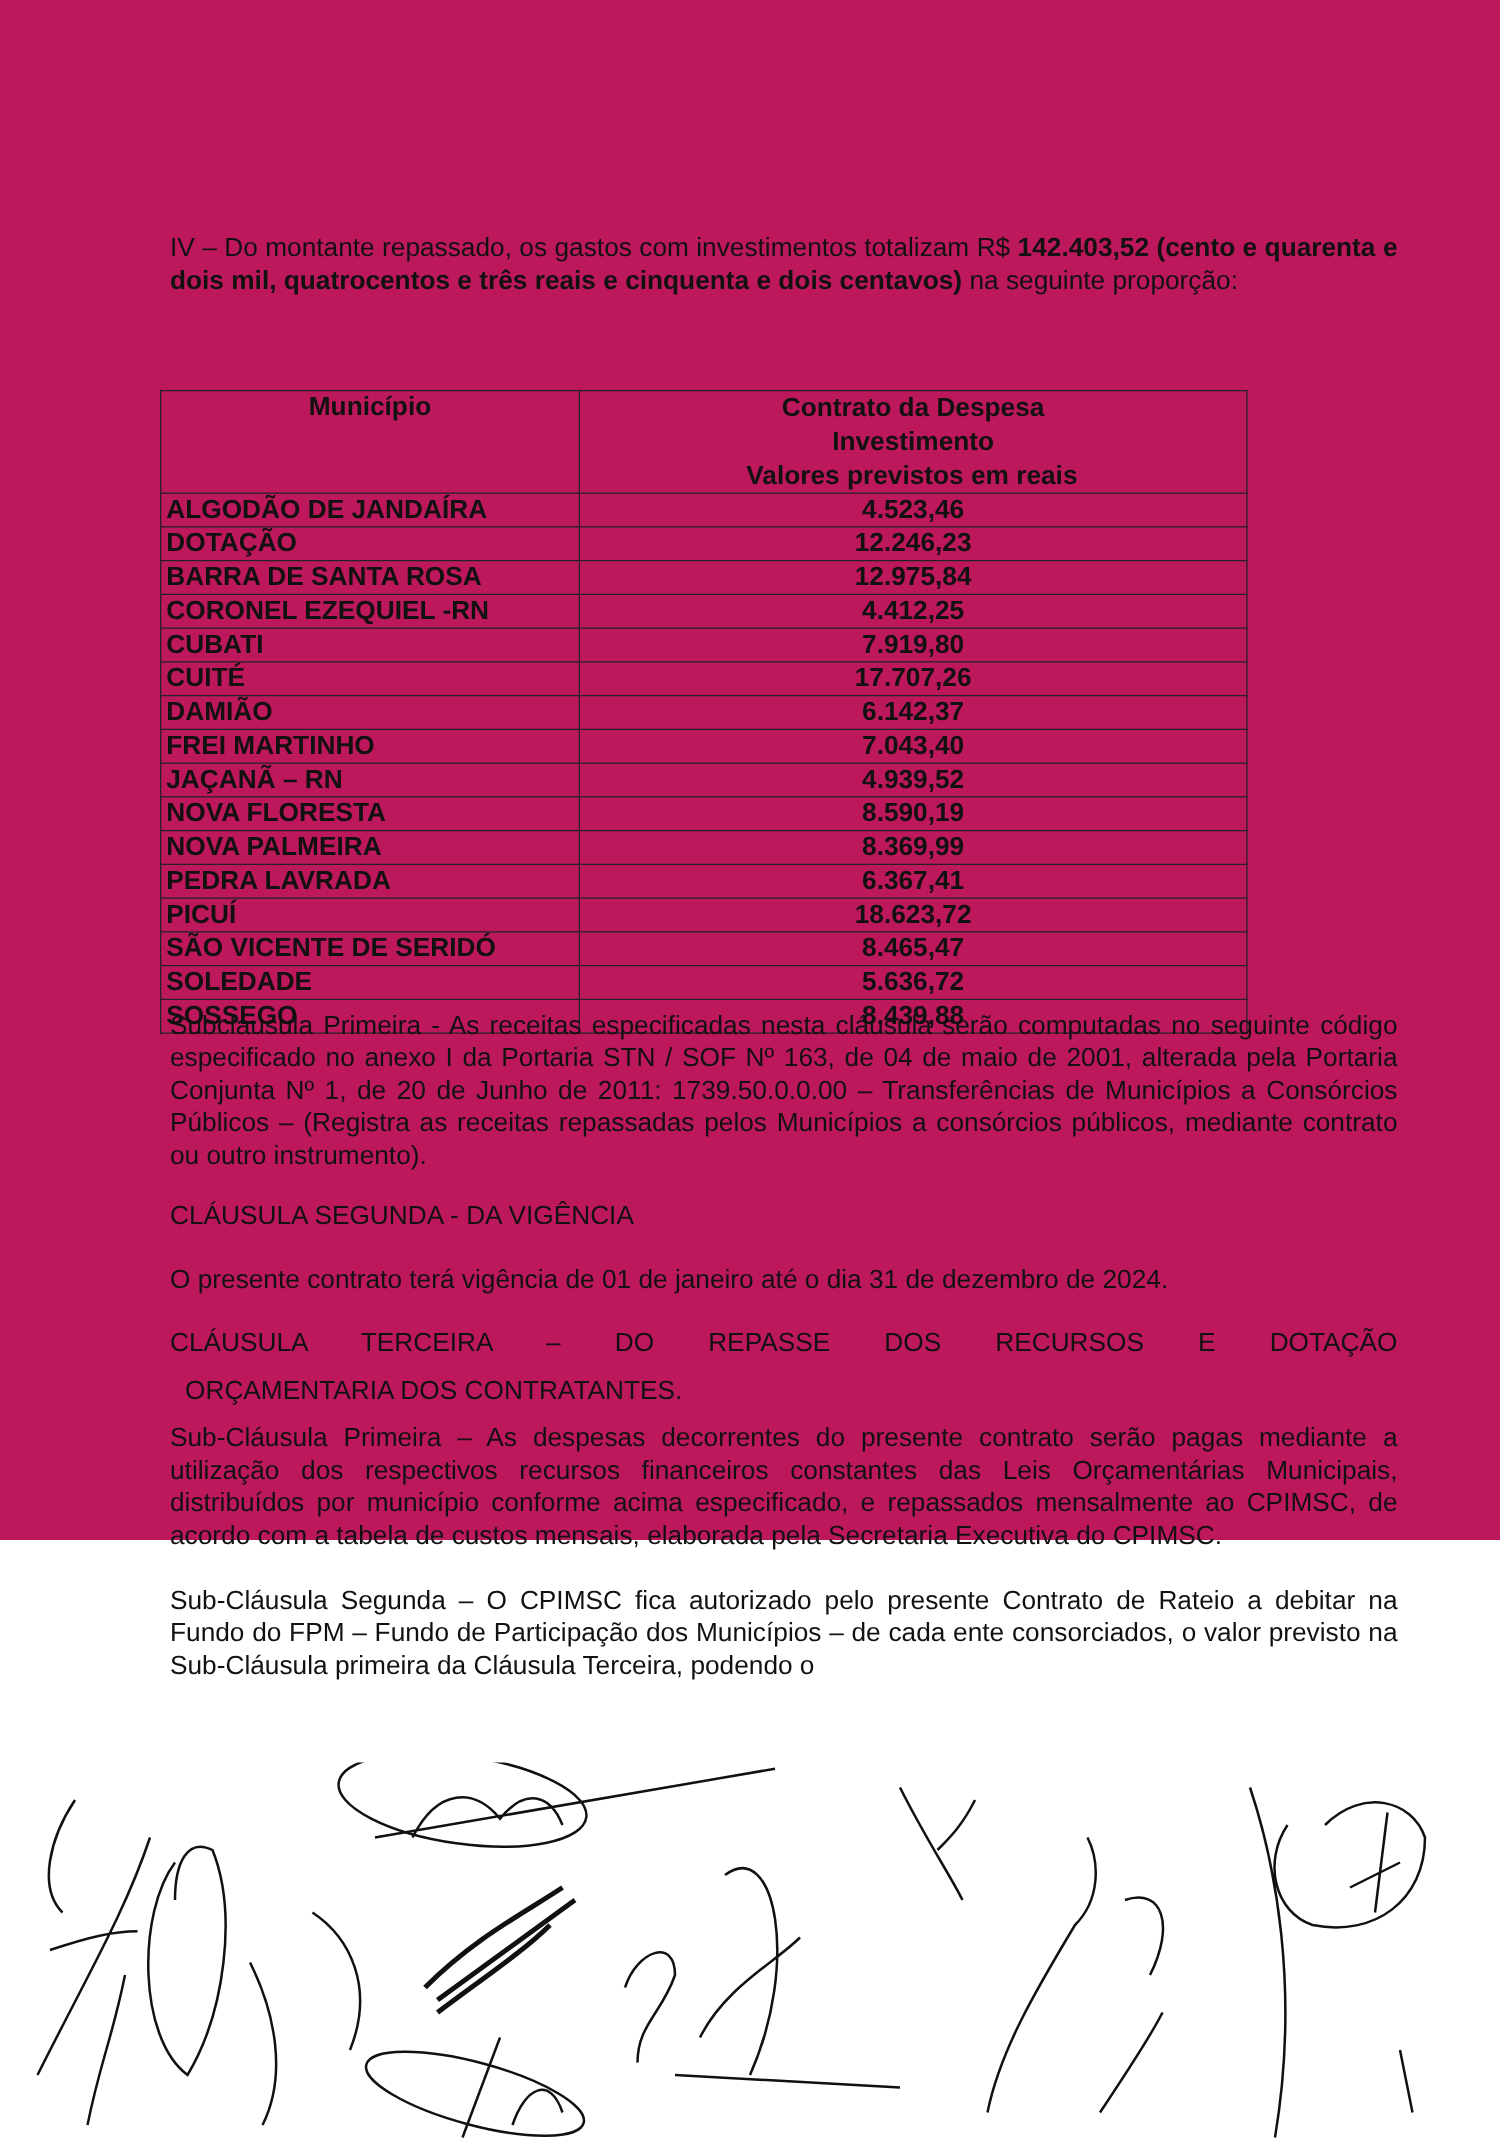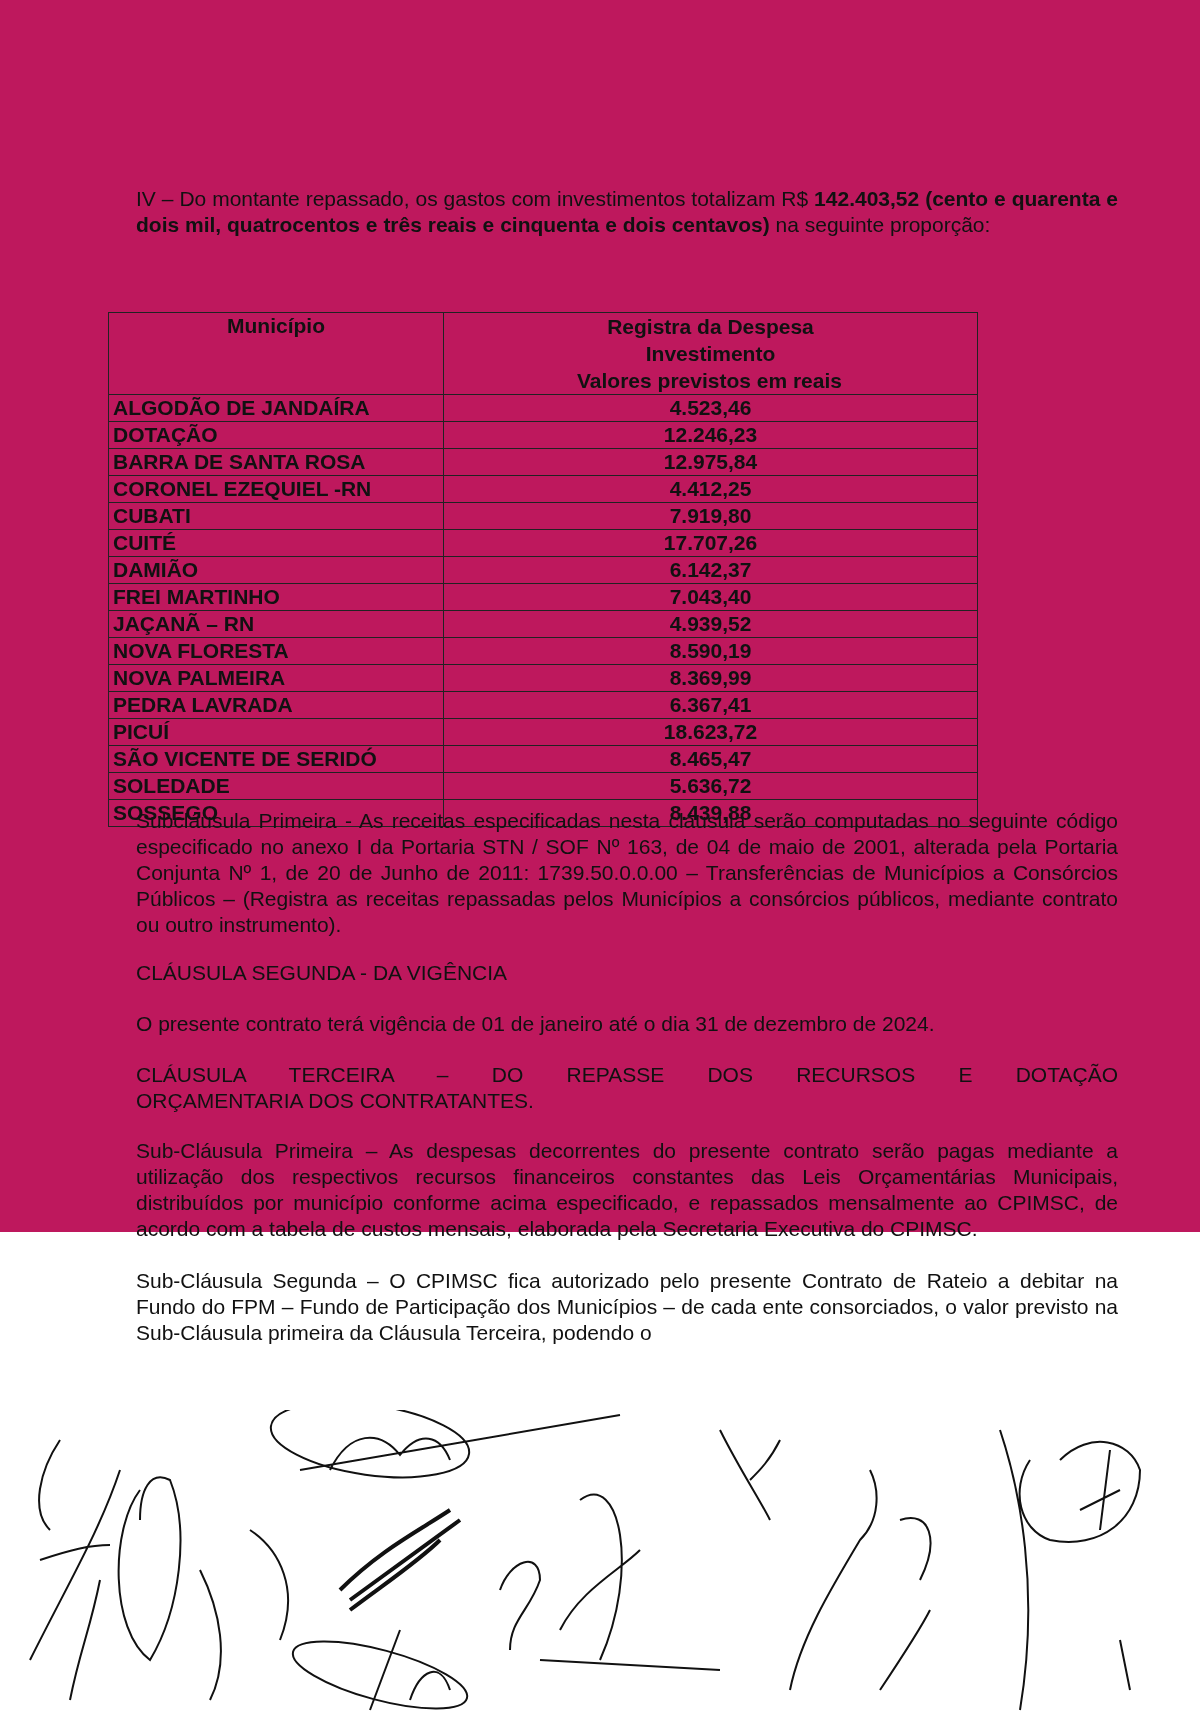--- a/index.html
+++ b/index.html
@@ -3,21 +3,21 @@
 <meta charset="utf-8">
 <style>
   html, body { margin: 0; padding: 0; background: #ffffff; }
   body { width: 1200px; height: 1712px; position: relative; overflow: hidden;
          font-family: "Liberation Sans", sans-serif; color: #111; }
   .page { position: absolute; left: 0; top: 0; width: 1200px; height: 1232px; background: #be185d; padding-left: 20px; }
   .para { position: absolute; left: 136px; width: 982px; font-size: 21px; line-height: 26px; text-align: justify; }
   .para b { font-weight: bold; }
   .heading { position: absolute; left: 136px; width: 982px; font-size: 21px; line-height: 26px; }
   .justify-line { text-align: justify; text-align-last: justify; }
-  table.invest { position: absolute; left: 108px; top: 312px; width: 870px; border-collapse: collapse;
+  table.invest { position: absolute; left: 128px; top: 312px; width: 870px; border-collapse: collapse;
                  font-weight: bold; font-size: 21px; }
   table.invest td, table.invest th { border: 1.5px solid #222; padding: 0 4px; height: 26px; line-height: 26px; }
   table.invest th { font-weight: bold; vertical-align: top; }
   table.invest th.col1 { width: 326px; text-align: center; }
   table.invest th.col2 { text-align: center; line-height: 27px; }
   .val { text-align: center; }
   .hdr-right { display: block; text-align: center; padding-right: 2px; }
   .signatures { position: absolute; left: 0; top: 1410px; width: 1200px; height: 302px; }
 </style>
 </head>
@@ -25,21 +25,21 @@
 
 <div class="page">
 
   <p class="para" style="top:186px;margin:0;"><span>IV – Do montante repassado, os gastos com investimentos totalizam R$ </span><b>142.403,52</b><b> (cento e quarenta e dois mil, quatrocentos e três reais e cinquenta e dois centavos)</b><span> na seguinte proporção:</span></p>
 
   <table class="invest">
     <thead>
       <tr>
         <th class="col1">Município</th>
         <th class="col2">
-          <span style="display:block">Registra da Despesa</span>
+          <span style="display:block">Contrato da Despesa</span>
           <span style="display:block">Investimento</span>
           <span class="hdr-right">Valores previstos em reais</span>
         </th>
       </tr>
     </thead>
     <tbody id="tbody">
     <tr>
           <td>ALGODÃO DE JANDAÍRA</td>
           <td class="val">4.523,46</td>
         </tr>
@@ -106,21 +106,21 @@
       </tbody>
   </table>
 
   <p class="para" style="top:808px;margin:0;">Subcláusula Primeira - As receitas especificadas nesta cláusula serão computadas no seguinte código especificado no anexo I da Portaria STN / SOF Nº 163, de 04 de maio de 2001, alterada pela Portaria Conjunta Nº 1, de 20 de Junho de 2011: 1739.50.0.0.00 – Transferências de Municípios a Consórcios Públicos – (Registra as receitas repassadas pelos Municípios a consórcios públicos, mediante contrato ou outro instrumento).</p>
 
   <p class="heading" style="top:960px;margin:0;">CLÁUSULA SEGUNDA - DA VIGÊNCIA</p>
 
   <p class="heading" style="top:1011px;margin:0;">O presente contrato terá vigência de 01 de janeiro até o dia 31 de dezembro de 2024.</p>
 
   <p class="heading justify-line" style="top:1062px;margin:0;">CLÁUSULA TERCEIRA – DO REPASSE DOS RECURSOS E DOTAÇÃO</p>
-  <p class="heading" style="top:1088px;margin:0;">ORÇAMENTARIA DOS CONTRATANTES.</p>
+  <p class="heading" style="top:1088px;margin:12px;">ORÇAMENTARIA DOS CONTRATANTES.</p>
 
   <p class="para" style="top:1138px;margin:0;">Sub-Cláusula Primeira – As despesas decorrentes do presente contrato serão pagas mediante a utilização dos respectivos recursos financeiros constantes das Leis Orçamentárias Municipais, distribuídos por município conforme acima especificado, e repassados mensalmente ao CPIMSC, de acordo com a tabela de custos mensais, elaborada pela Secretaria Executiva do CPIMSC.</p>
 
   <p class="para" style="top:1268px;margin:0;">Sub-Cláusula Segunda – O CPIMSC fica autorizado pelo presente Contrato de Rateio a debitar na Fundo do FPM – Fundo de Participação dos Municípios – de cada ente consorciados, o valor previsto na Sub-Cláusula primeira da Cláusula Terceira, podendo o</p>
 
   <svg class="signatures" viewBox="0 0 1200 302" fill="none" stroke="#111" stroke-width="2">
     <path d="M60 30 C40 60 30 100 50 120 M40 150 C70 140 90 135 110 135 M30 250 C70 170 100 120 120 60 M70 290 C80 240 90 220 100 170"></path>
     <path d="M140 80 C110 120 110 220 150 250 C180 200 190 120 170 70 C150 60 140 80 140 110 M200 160 C220 200 230 250 210 290 M250 120 C280 140 300 180 280 230"></path>
     <ellipse cx="370" cy="30" rx="100" ry="35" transform="rotate(8 370 30)"></ellipse>
     <path d="M330 60 C350 20 380 20 400 45 C420 20 440 25 450 50 M300 60 L620 5"></path>

